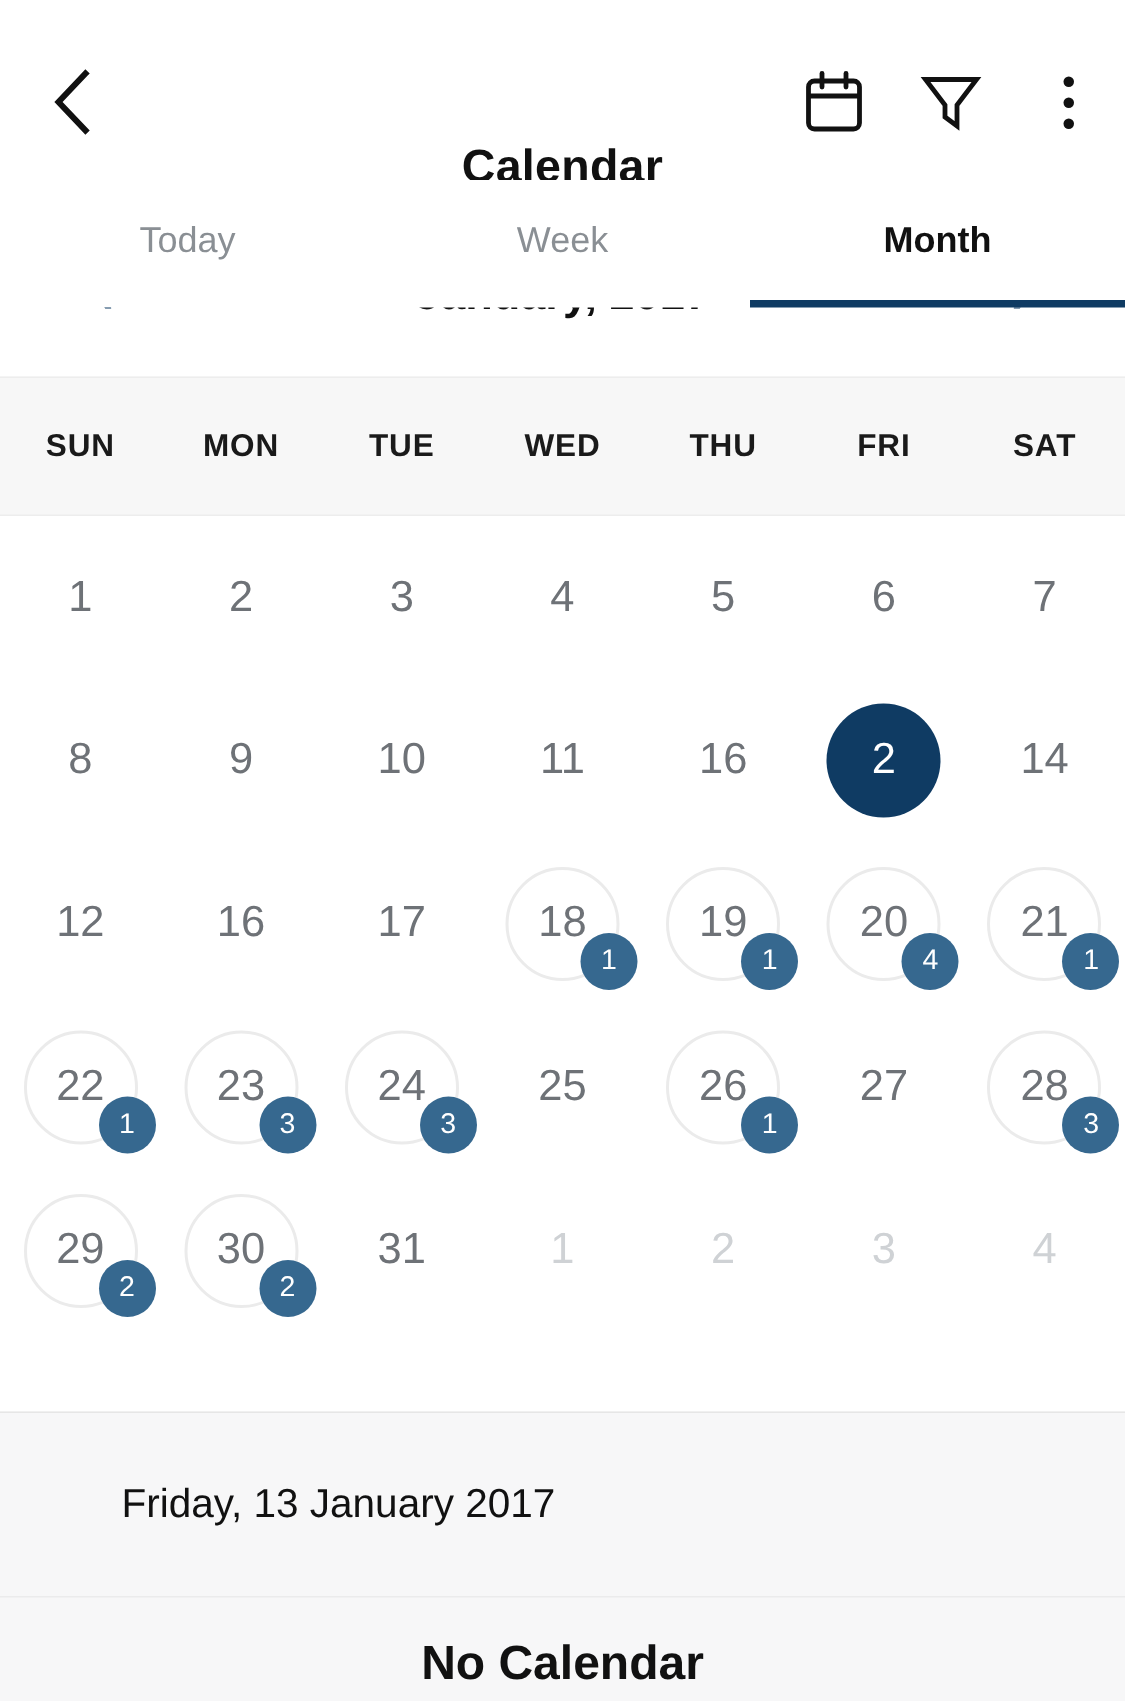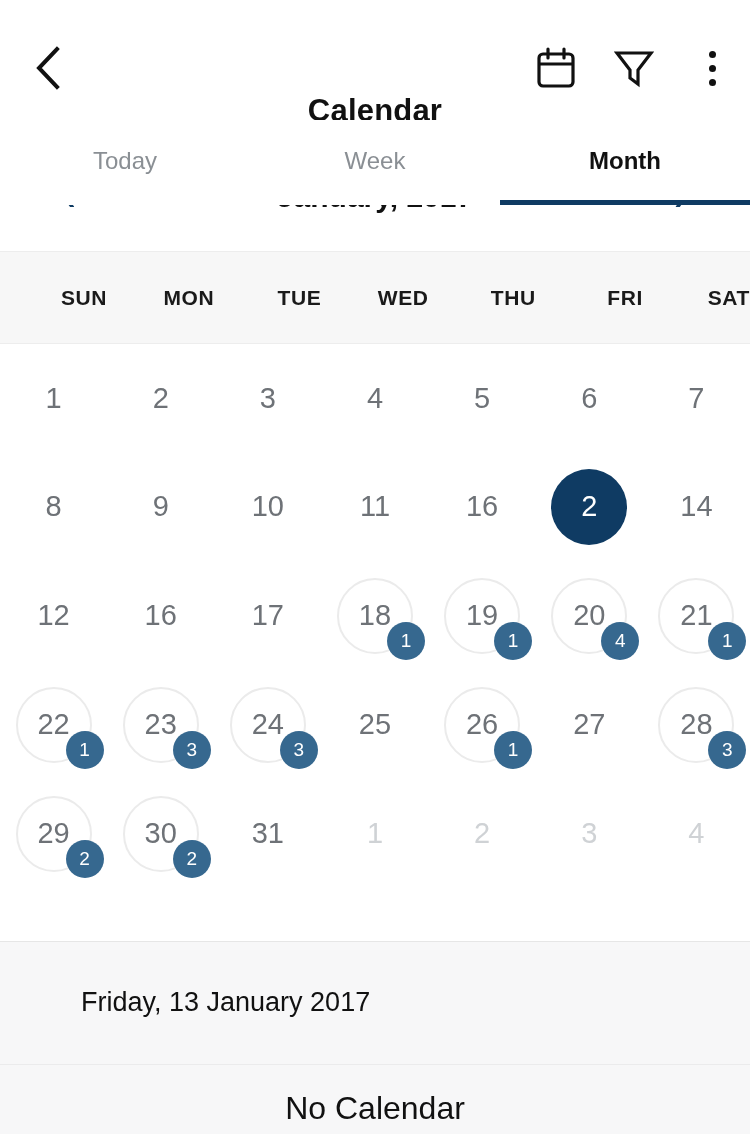--- a/index.html
+++ b/index.html
@@ -176,21 +176,21 @@
     height: 93px;
     background: #f7f7f7;
     display: flex;
     align-items: center;
     border-top: 1px solid #ededed;
     border-bottom: 1px solid #ededed;
   }
 
   .weekday {
     flex: 1;
-    text-align: right;
+    text-align: center;
     font-size: 21px;
     font-weight: bold;
     letter-spacing: 0.6px;
     color: #1a1a1a;
   }
 
   
   .grid {
     position: absolute;
     top: 344px; left: 0;
@@ -283,21 +283,21 @@
     background: #ebebec;
   }
 
   .detail-empty {
     position: absolute;
     left: 0;
     top: 148px;
     width: 750px;
     text-align: center;
     font-size: 32px;
-    font-weight: normal;
+    font-weight: bold;
     color: #111111;
   }
 </style>
 </head>
 <body>
 
 <div class="appbar">
 
   <div class="back-btn">
     <svg width="30" height="48" viewBox="0 0 30 48">

